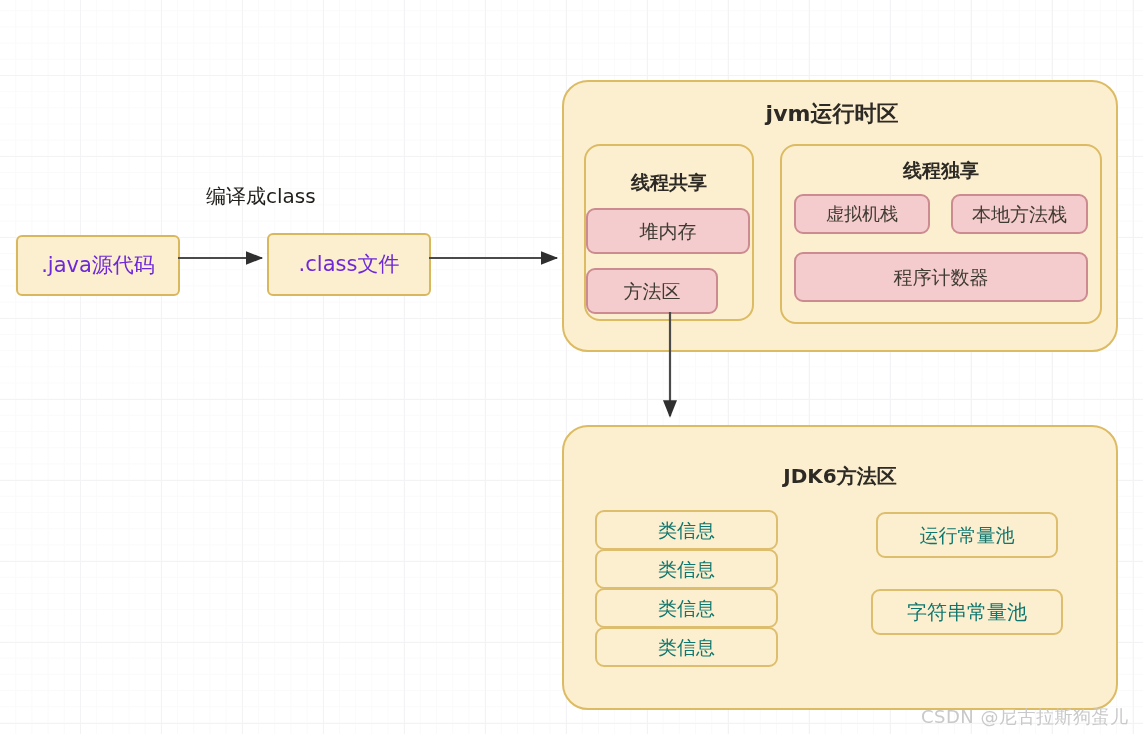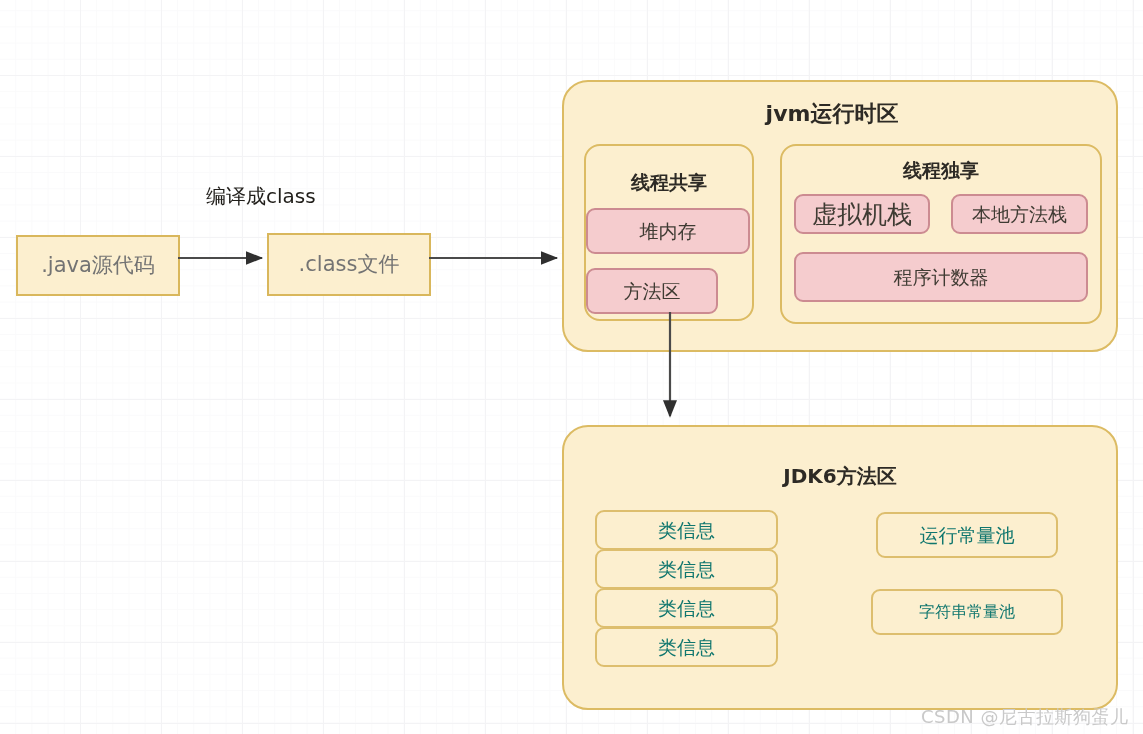--- a/index.html
+++ b/index.html
@@ -35,22 +35,22 @@
     box-sizing: border-box;
     display: flex;
     align-items: center;
     justify-content: center;
     text-align: center;
   }
 
   .yellow-box {
     background: #fcefcf;
     border: 2px solid #d9b75c;
-    border-radius: 0;
-    color: #737373;
+    border-radius: 6px;
+    color: #6d28d9;
   }
 
   .yellow-outer {
     background: #fcefcf;
     border: 2px solid #dcbb63;
     border-radius: 26px;
   }
 
   .yellow-inner {
     background: #fcefcf;
@@ -157,21 +157,21 @@
   <div class="node pink-box" style="left:586px; top:268px; width:132px; height:46px;">
     <span class="box-label" style="font-size:19px;">方法区</span>
   </div>
 
   <div class="node yellow-inner" style="left:780px; top:144px; width:322px; height:180px; display:block;">
   </div>
 
   <div class="group-title" style="left:780px; top:158px; width:322px; font-size:19px;">线程独享</div>
 
   <div class="node pink-box" style="left:794px; top:194px; width:136px; height:40px;">
-    <span class="box-label" style="font-size:25px;">虚拟机栈</span>
+    <span class="box-label" style="font-size:18px;">虚拟机栈</span>
   </div>
 
   <div class="node pink-box" style="left:951px; top:194px; width:137px; height:40px;">
     <span class="box-label" style="font-size:19px;">本地方法栈</span>
   </div>
 
   <div class="node pink-box" style="left:794px; top:252px; width:294px; height:50px;">
     <span class="box-label" style="font-size:19px;">程序计数器</span>
   </div>
 
@@ -203,18 +203,18 @@
 
   <div class="node plain-yellow-box" style="left:595px; top:627px; width:183px; height:40px;">
     <span class="box-label" style="font-size:19px;">类信息</span>
   </div>
 
   <div class="node plain-yellow-box" style="left:876px; top:512px; width:182px; height:46px;">
     <span class="box-label" style="font-size:19px;">运行常量池</span>
   </div>
 
   <div class="node plain-yellow-box" style="left:871px; top:589px; width:192px; height:46px;">
-    <span class="box-label" style="font-size:16px;">字符串常量池</span>
+    <span class="box-label" style="font-size:20px;">字符串常量池</span>
   </div>
 
   <div id="watermark" style="left:921px; top:705px; font-size:18px;">CSDN @尼古拉斯狗蛋儿</div>
 
 </div>
 
 </body></html>

